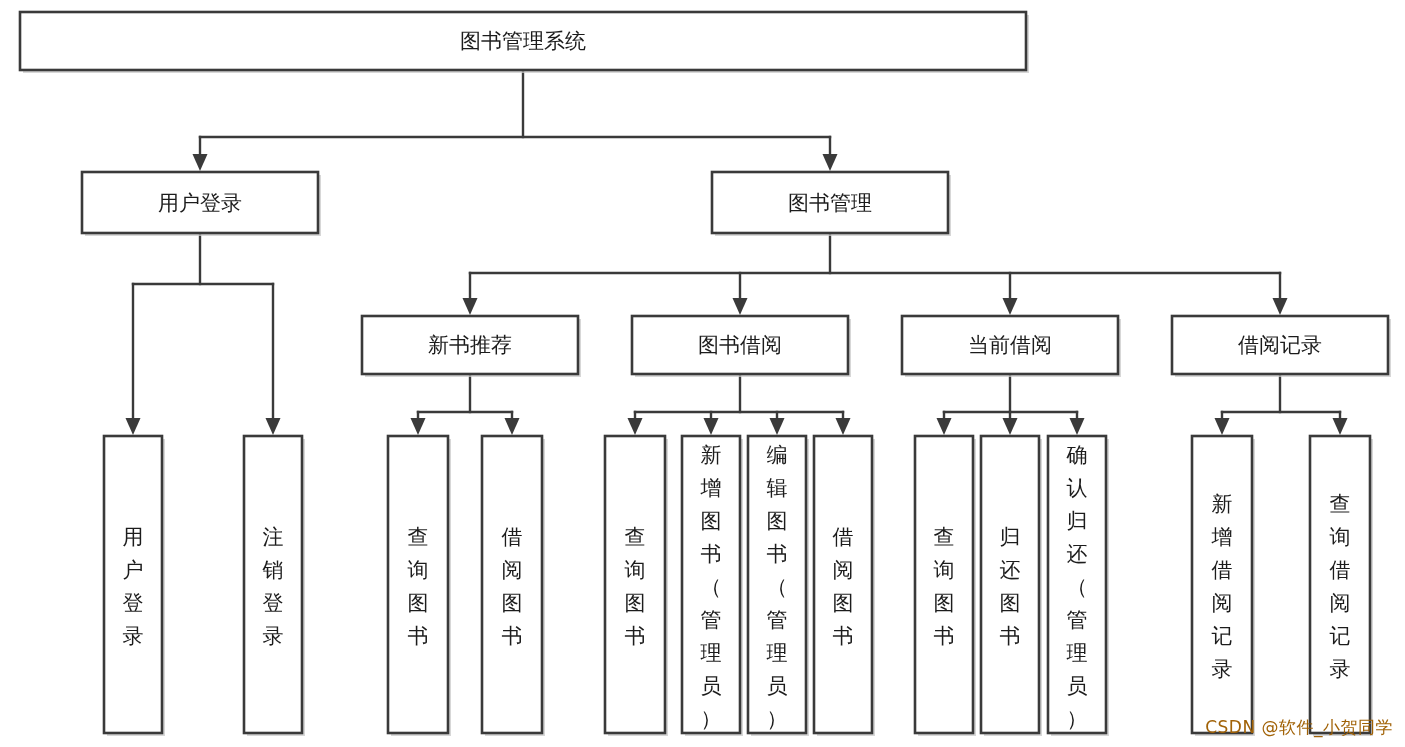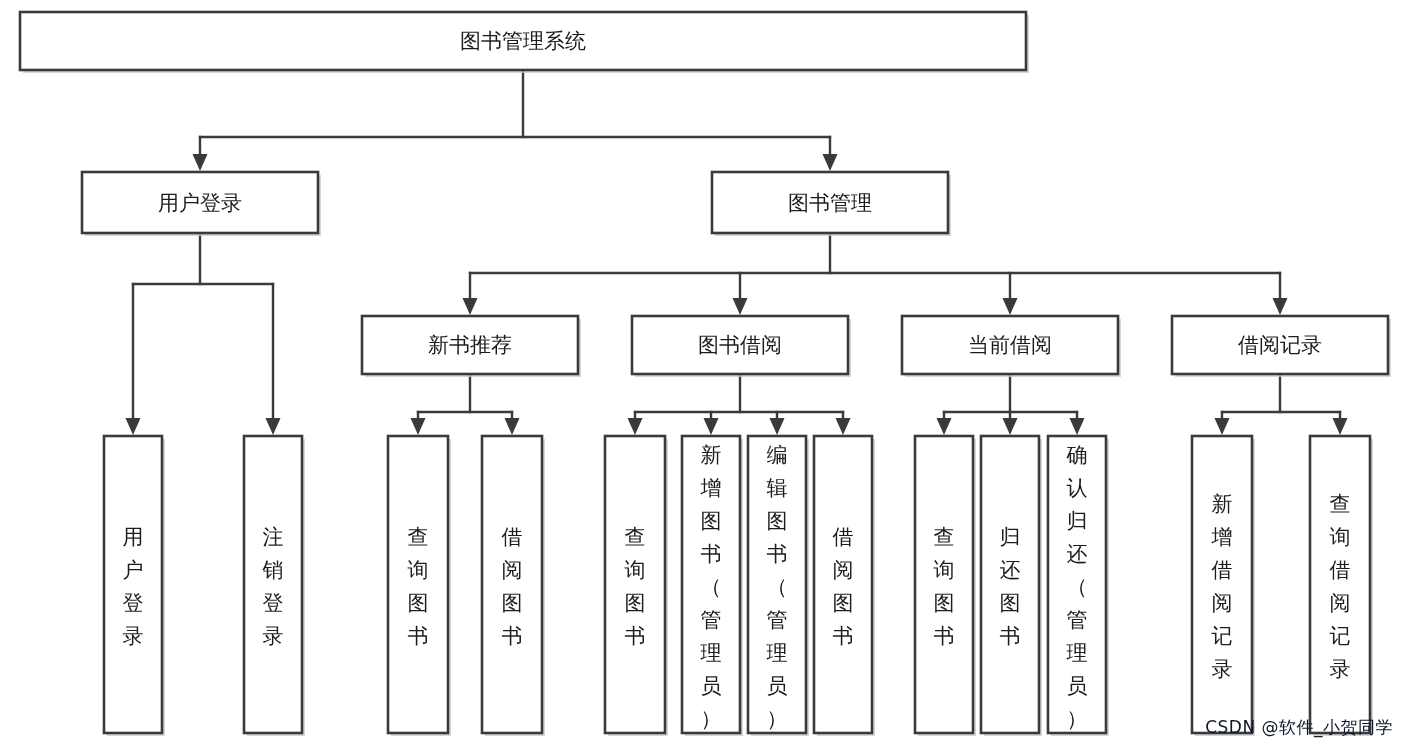--- a/index.html
+++ b/index.html
@@ -59,21 +59,21 @@
     fill: #1c1c1c;
     font-size: 21px;
     text-anchor: middle;
   }
   .watermark-text {
     position: absolute;
     right: 12px;
     bottom: 8px;
     font-family: "DejaVu Sans", "Liberation Sans", sans-serif;
     font-size: 17px;
-    color: #0f172a;
+    color: #a16207;
     letter-spacing: 0.5px;
     white-space: nowrap;
     user-select: none;
   }
 </style>
 </head>
 <body>
 
 <div id="diagram-root">
   <svg id="flow-svg" viewBox="0 0 1405 747" xmlns="http://www.w3.org/2000/svg">

